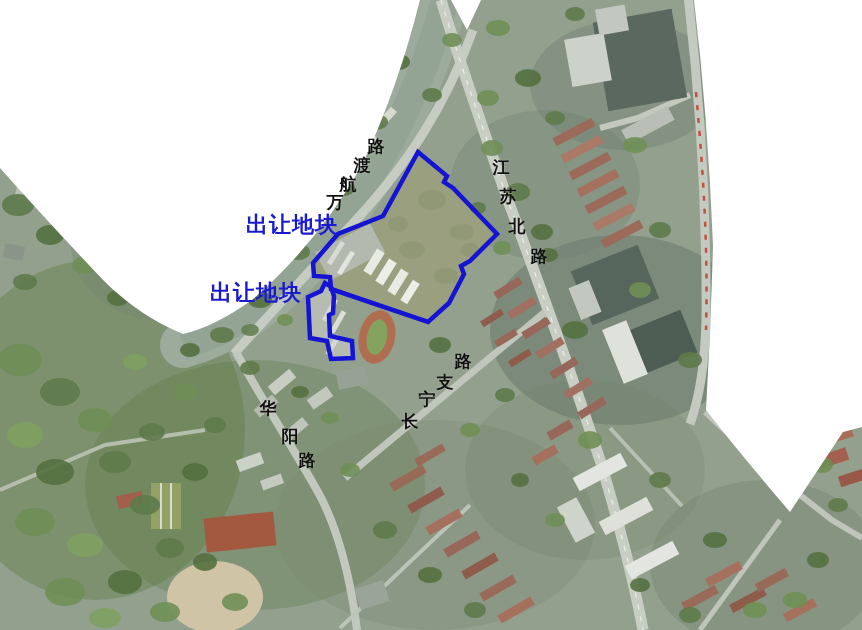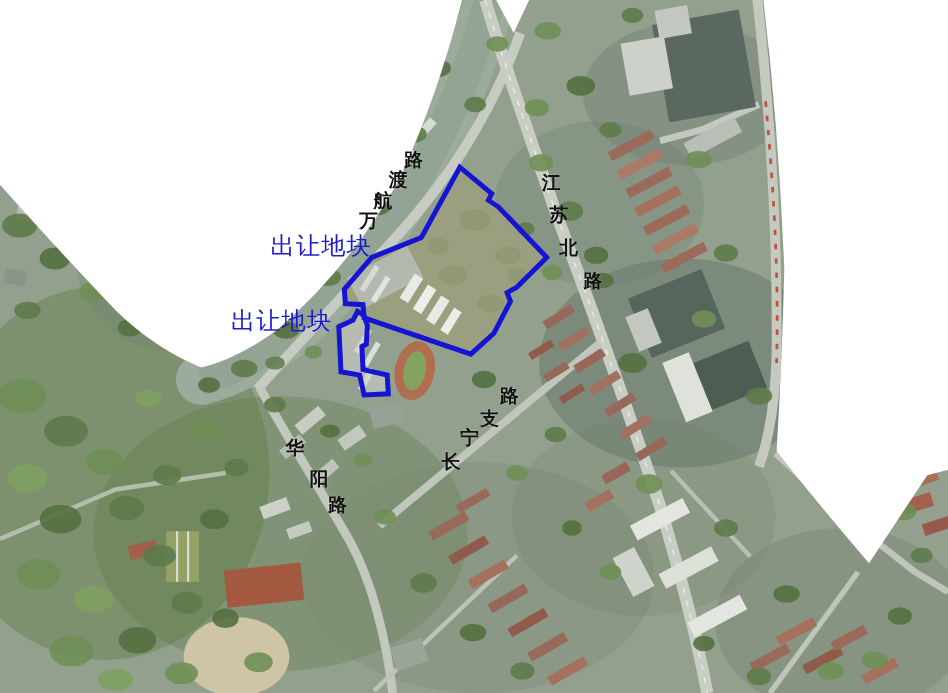--- a/index.html
+++ b/index.html
@@ -10,21 +10,21 @@
   }
   html,body{margin:0;padding:0;background:#ffffff;}
   .stage{
     position:relative;width:862px;height:630px;overflow:hidden;
     background:var(--mask-color);
     font-family:"DejaVu Sans", sans-serif;
   }
   .stage svg{position:absolute;left:0;top:0;}
   .overlay{position:absolute;left:0;top:0;width:862px;height:630px;pointer-events:none;}
   .parcel-label{
-    position:absolute;line-height:1;font-size:22px;font-weight:normal;
+    position:absolute;line-height:1;font-size:22px;font-weight:bold;
     color:var(--parcel-label-color);letter-spacing:1px;white-space:nowrap;
     font-family:"DejaVu Sans", sans-serif;
   }
   .rc{
     position:absolute;transform:translate(-50%,-50%);
     font-size:17px;font-weight:bold;color:var(--road-label-color);line-height:1;
     text-shadow:0 0 2px rgba(255,255,255,.35);
     font-family:"DejaVu Sans", sans-serif;
   }
 </style>

